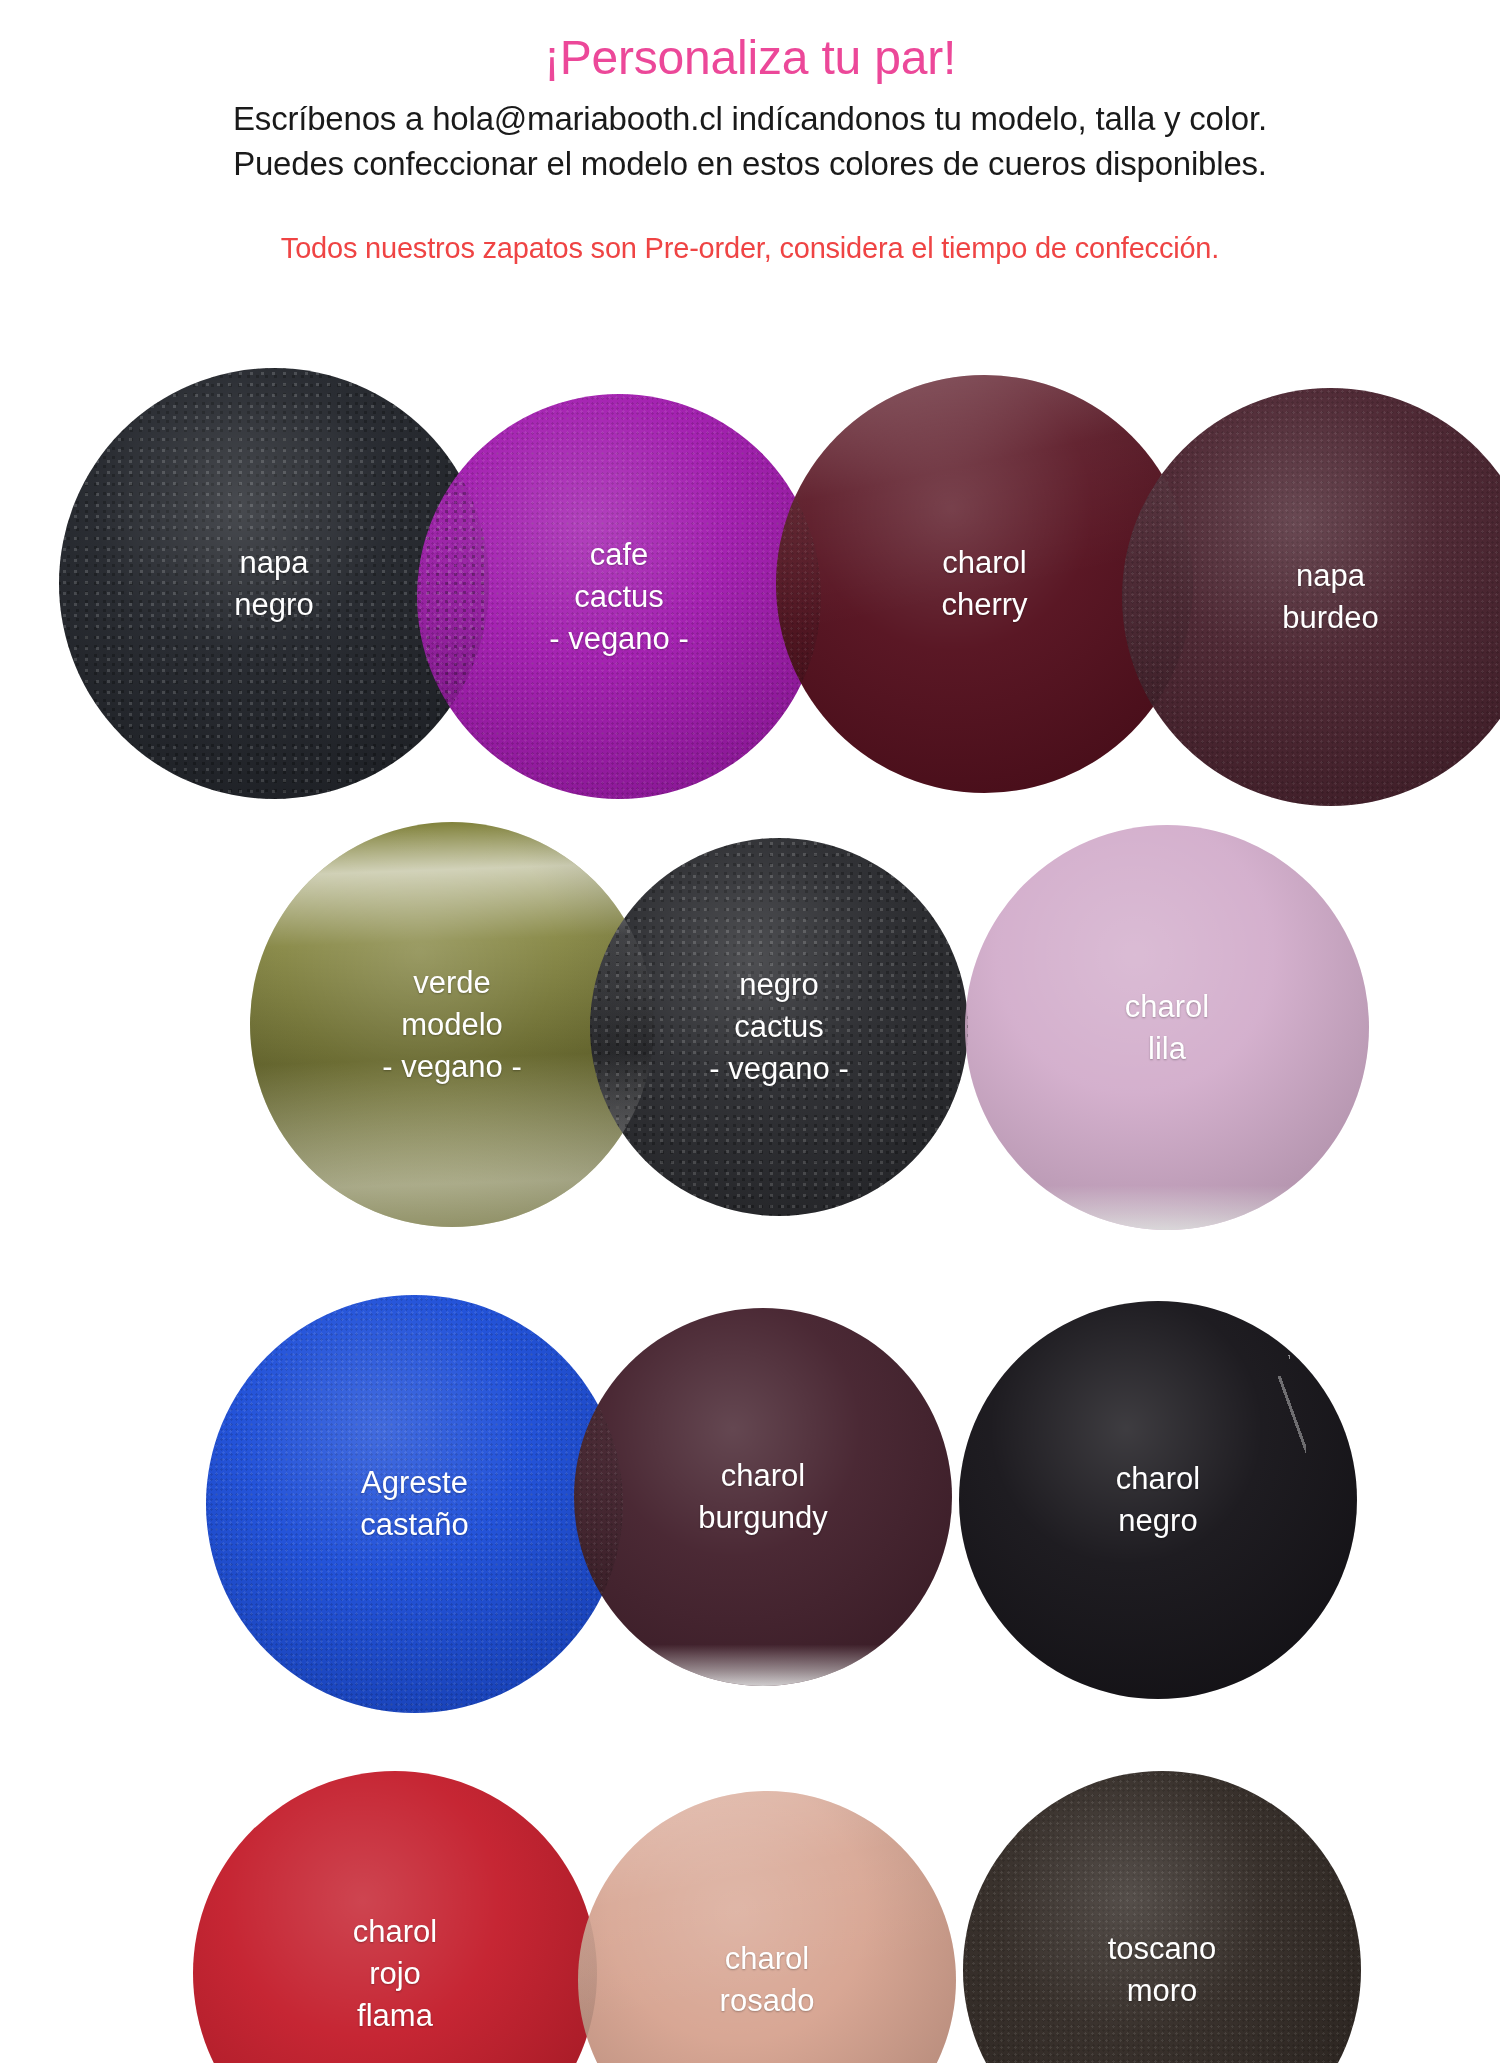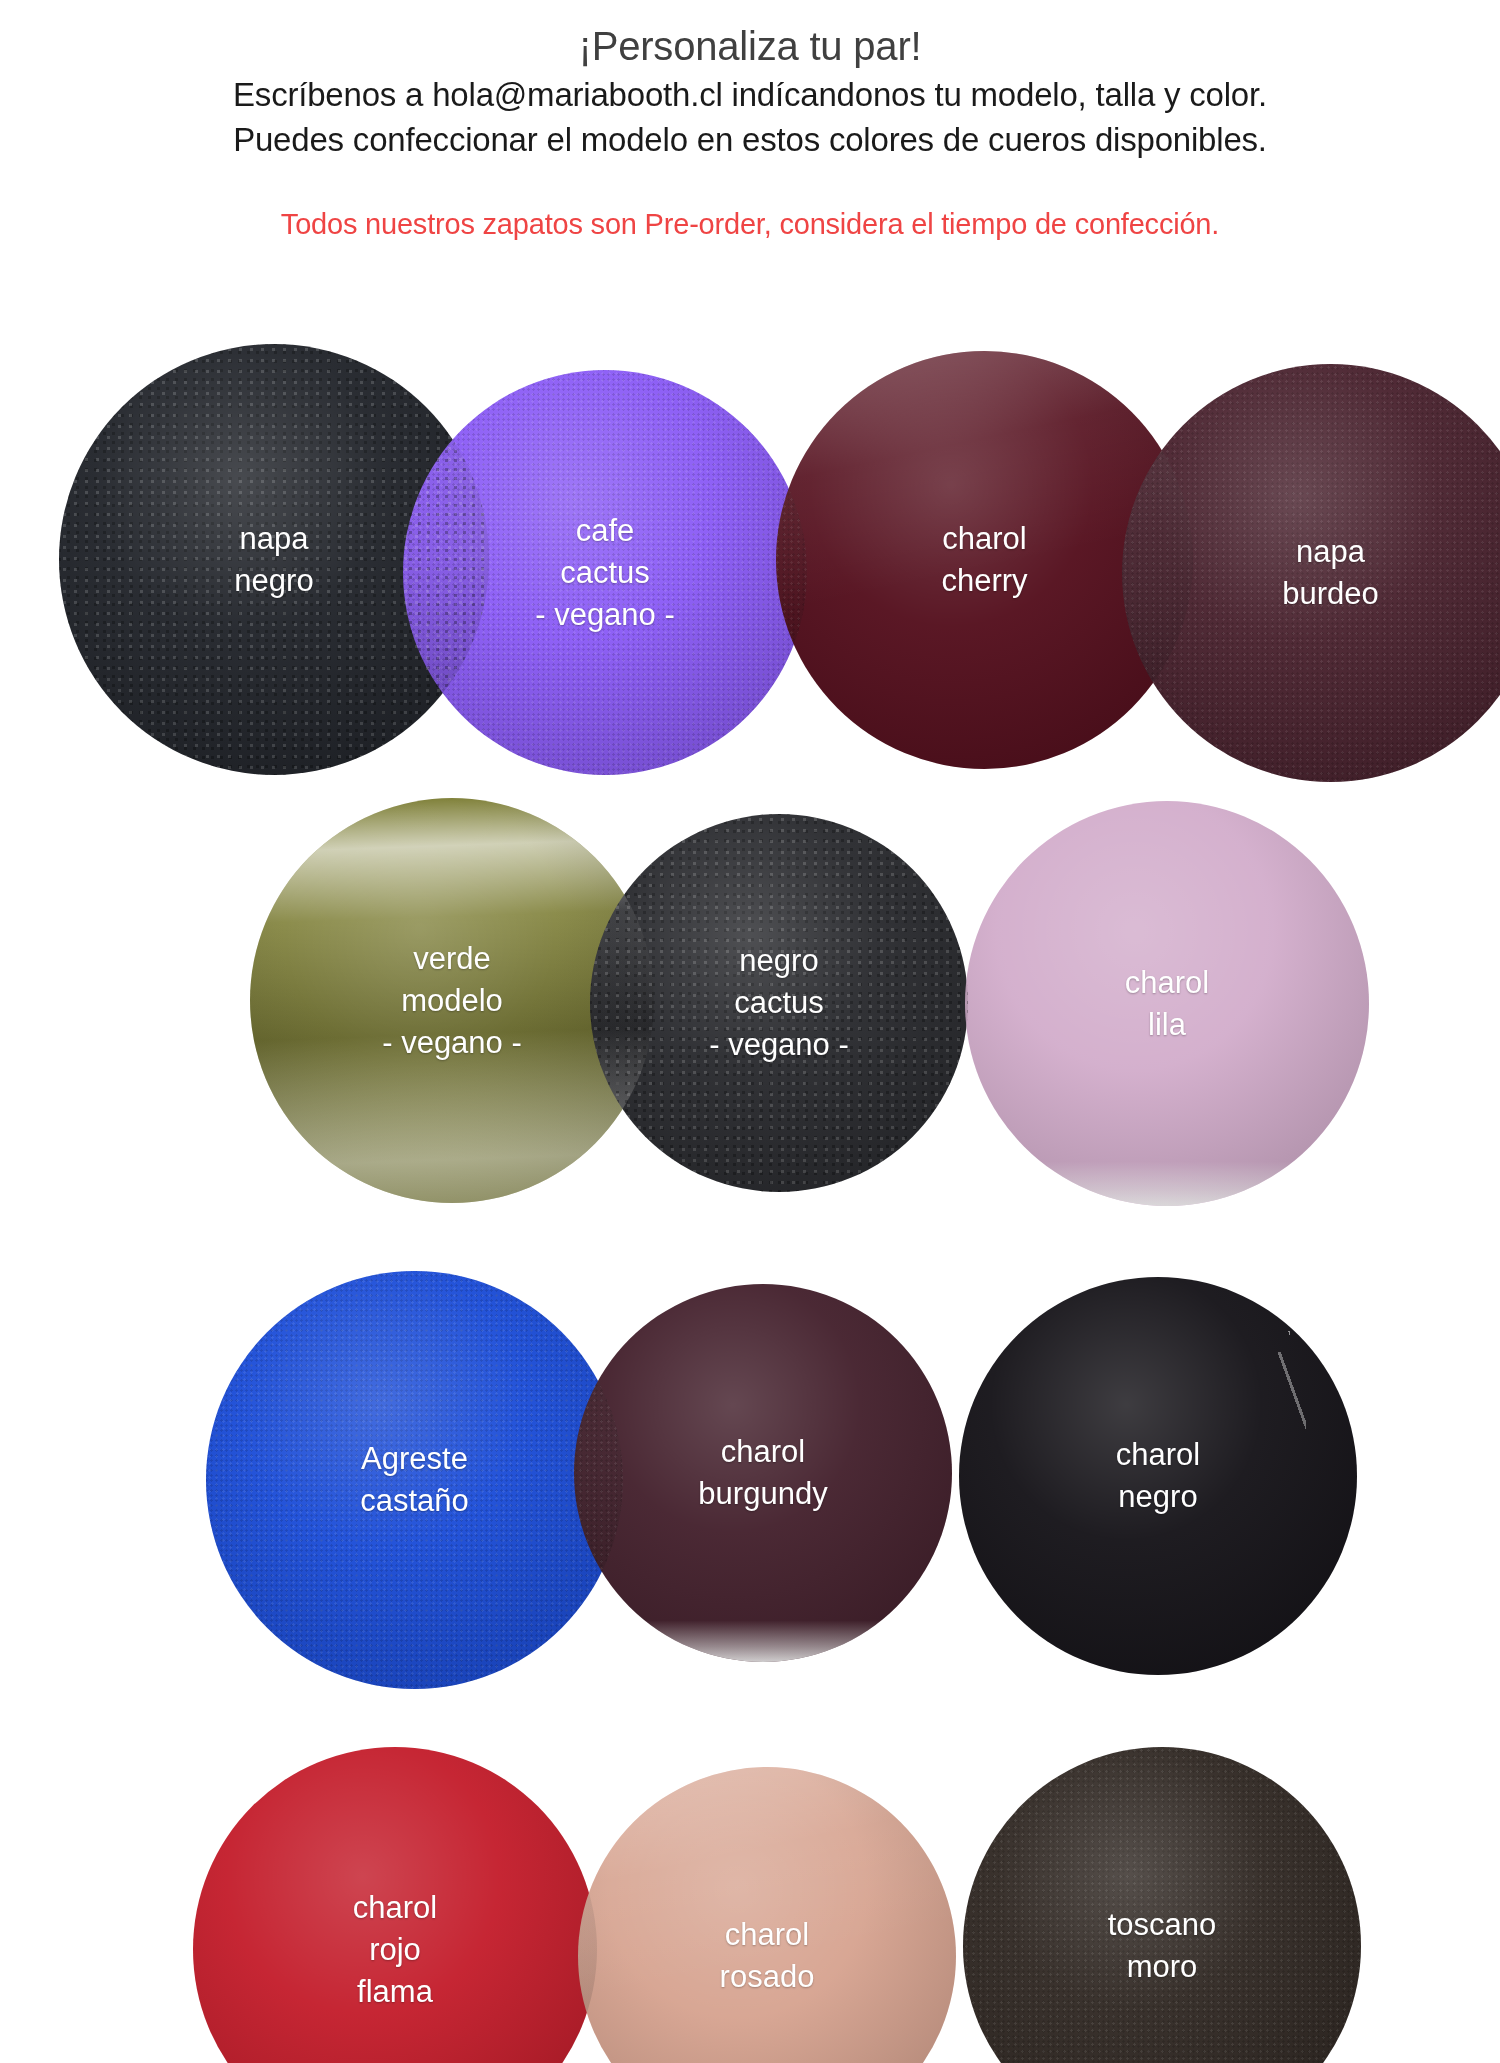--- a/index.html
+++ b/index.html
@@ -17,25 +17,25 @@
     position: relative;
   }
 
   
   .header {
     width: 1500px;
     padding-top: 20px;
     text-align: center;
   }
   .header .title {
-    font-size: 40px;
+    font-size: 48px;
     line-height: 52px;
     font-weight: 400;
-    color: #404040;
-    margin: 0;
+    color: #ec4899;
+    margin: 12px;
     letter-spacing: -0.2px;
   }
   .header .line {
     font-size: 33px;
     line-height: 45px;
     font-weight: 400;
     color: #1a1a1a;
     margin: 0;
     letter-spacing: -0.2px;
   }
@@ -135,21 +135,21 @@
   <p class="note">Todos nuestros zapatos son Pre-order, considera el tiempo de confección.</p>
 </div>
 
 <div class="grid" id="grid">
     <div class="swatch" style="left: 59px; top: 100px; width: 430px; height: 431px; background: rgb(35, 38, 44);">
       <div class="tex pebble"></div>
       <div class="tex vignette"></div>
       <div class="label">napa
 negro</div>
     </div>
-    <div class="swatch" style="left: 403px; top: 126px; width: 404px; height: 405px; background: #8b5cf6;">
+    <div class="swatch" style="left: 417px; top: 126px; width: 404px; height: 405px; background: #a21caf;">
       <div class="tex grain"></div>
       <div class="tex vignette"></div>
       <div class="label">cafe
 cactus
 - vegano -</div>
     </div>
     <div class="swatch" style="left: 776px; top: 107px; width: 417px; height: 418px; background: rgb(85, 16, 30);">
       <div class="tex gloss-top"></div>
       <div class="tex vignette"></div>
       <div class="label">charol

